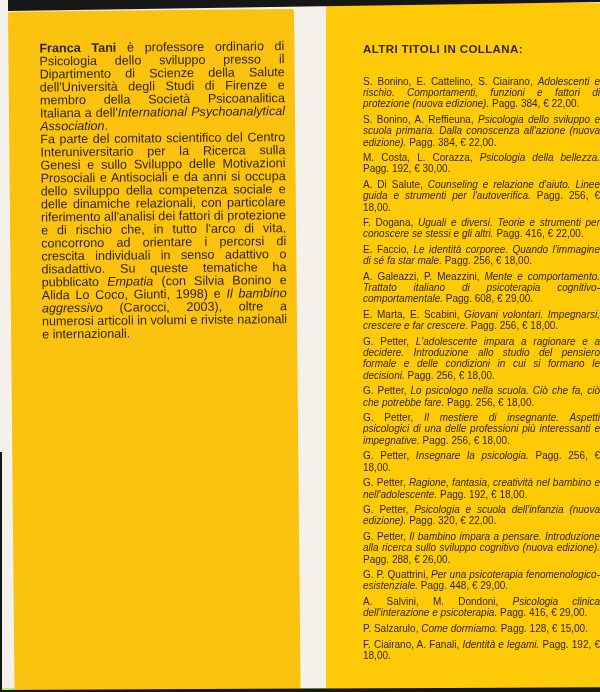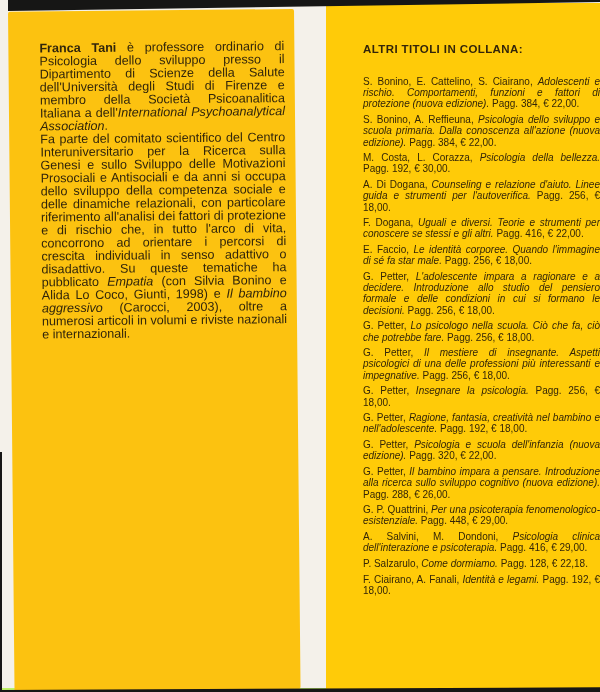--- a/index.html
+++ b/index.html
@@ -39,33 +39,35 @@
       <p><span>Fa parte del comitato scientifico del Centro Interuniversitario per la Ricerca sulla Genesi e sullo Sviluppo delle Motivazioni Prosociali e Antisociali e da anni si occupa dello sviluppo della competenza sociale e delle dinamiche relazionali, con particolare riferimento all'analisi dei fattori di protezione e di rischio che, in tutto l'arco di vita, concorrono ad orientare i percorsi di crescita individuali in senso adattivo o disadattivo. Su queste tematiche ha pubblicato </span><span class="it">Empatia</span><span> (con Silvia Bonino e Alida Lo Coco, Giunti, 1998) e </span><span class="it">Il bambino aggressivo</span><span> (Carocci, 2003), oltre a numerosi articoli in volumi e riviste nazionali e internazionali.</span></p>
     </div>
   </div>
 
   <div class="panel right">
     <h2 class="heading">ALTRI TITOLI IN COLLANA:</h2>
     <div class="books">
         <p class="book"><span>S. Bonino, E. Cattelino, S. Ciairano, </span><span class="it">Adolescenti e rischio. Comportamenti, funzioni e fattori di protezione (nuova edizione).</span><span> Pagg. 384, € 22,00.</span></p>
         <p class="book"><span>S. Bonino, A. Reffieuna, </span><span class="it">Psicologia dello sviluppo e scuola primaria. Dalla conoscenza all'azione (nuova edizione).</span><span> Pagg. 384, € 22,00.</span></p>
         <p class="book"><span>M. Costa, L. Corazza, </span><span class="it">Psicologia della bellezza.</span><span> Pagg. 192, € 30,00.</span></p>
-        <p class="book"><span>A. Di Dogana, </span><span class="it">Counseling e relazione d'aiuto. Linee guida e strumenti per l'autoverifica.</span><span> Pagg. 256, € 18,00.</span></p>
+        <p class="book"><span>A. Di Salute, </span><span class="it">Counseling e relazione d'aiuto. Linee guida e strumenti per l'autoverifica.</span><span> Pagg. 256, € 18,00.</span></p>
         <p class="book"><span>F. Dogana, </span><span class="it">Uguali e diversi. Teorie e strumenti per conoscere se stessi e gli altri.</span><span> Pagg. 416, € 22,00.</span></p>
         <p class="book"><span>E. Faccio, </span><span class="it">Le identità corporee. Quando l'immagine di sé fa star male.</span><span> Pagg. 256, € 18,00.</span></p>
+        <p class="book"><span>A. Galeazzi, P. Meazzini, </span><span class="it">Mente e comportamento. Trattato italiano di psicoterapia cognitivo-comportamentale.</span><span> Pagg. 608, € 29,00.</span></p>
+        <p class="book"><span>E. Marta, E. Scabini, </span><span class="it">Giovani volontari. Impegnarsi, crescere e far crescere.</span><span> Pagg. 256, € 18,00.</span></p>
         <p class="book"><span>G. Petter, </span><span class="it">L'adolescente impara a ragionare e a decidere. Introduzione allo studio del pensiero formale e delle condizioni in cui si formano le decisioni.</span><span> Pagg. 256, € 18,00.</span></p>
         <p class="book"><span>G. Petter, </span><span class="it">Lo psicologo nella scuola. Ciò che fa, ciò che potrebbe fare.</span><span> Pagg. 256, € 18,00.</span></p>
         <p class="book"><span>G. Petter, </span><span class="it">Il mestiere di insegnante. Aspetti psicologici di una delle professioni più interessanti e impegnative.</span><span> Pagg. 256, € 18,00.</span></p>
         <p class="book"><span>G. Petter, </span><span class="it">Insegnare la psicologia.</span><span> Pagg. 256, € 18,00.</span></p>
         <p class="book"><span>G. Petter, </span><span class="it">Ragione, fantasia, creatività nel bambino e nell'adolescente.</span><span> Pagg. 192, € 18,00.</span></p>
         <p class="book"><span>G. Petter, </span><span class="it">Psicologia e scuola dell'infanzia (nuova edizione).</span><span> Pagg. 320, € 22,00.</span></p>
         <p class="book"><span>G. Petter, </span><span class="it">Il bambino impara a pensare. Introduzione alla ricerca sullo sviluppo cognitivo (nuova edizione).</span><span> Pagg. 288, € 26,00.</span></p>
         <p class="book"><span>G. P. Quattrini, </span><span class="it">Per una psicoterapia fenomenologico-esistenziale.</span><span> Pagg. 448, € 29,00.</span></p>
         <p class="book"><span>A. Salvini, M. Dondoni, </span><span class="it">Psicologia clinica dell'interazione e psicoterapia.</span><span> Pagg. 416, € 29,00.</span></p>
-        <p class="book"><span>P. Salzarulo, </span><span class="it">Come dormiamo.</span><span> Pagg. 128, € 22,18.</span></p>
+        <p class="book"><span>P. Salzarulo, </span><span class="it">Come dormiamo.</span><span> Pagg. 128, € 15,00.</span></p>
         <p class="book"><span>F. Ciairano, A. Fanali, </span><span class="it">Identità e legami.</span><span> Pagg. 192, € 18,00.</span></p>
       </div>
   </div>
 
   <div class="edge top"></div>
   <div class="edge bottom"></div>
   <div class="edge leftline"></div>
 </div>
 
 </body></html>

